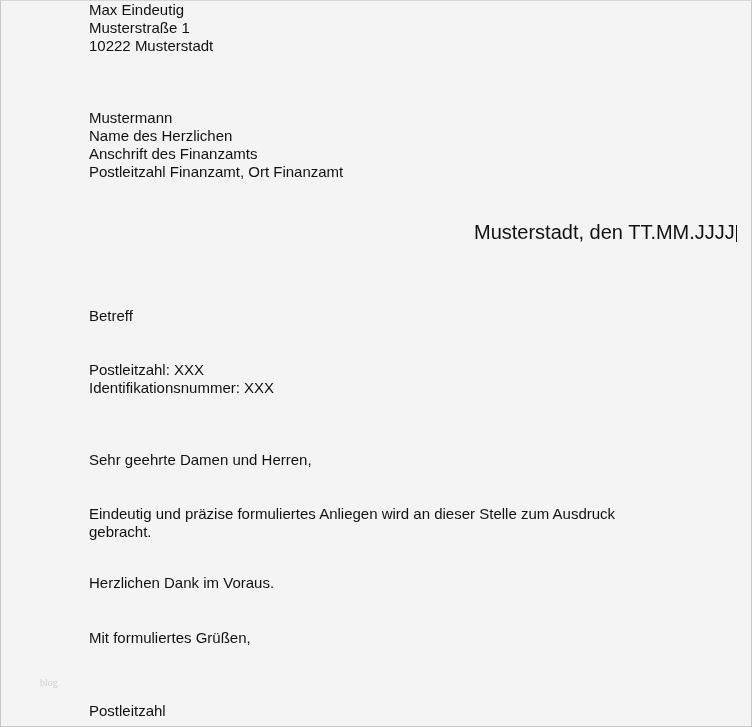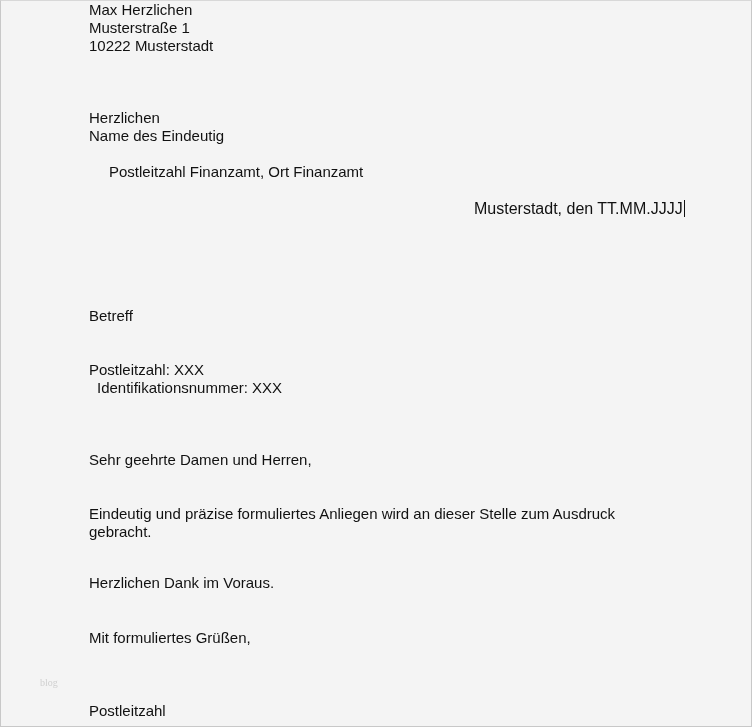--- a/index.html
+++ b/index.html
@@ -30,22 +30,22 @@
     .line {
       position: absolute;
       left: 88px;
       font-size: 15px;
       line-height: 18px;
       white-space: nowrap;
     }
     .date-line {
       position: absolute;
       left: 473px;
-      top: 199px;
-      font-size: 16px;
+      top: 222px;
+      font-size: 20px;
       line-height: 18px;
       white-space: nowrap;
     }
     .cursor {
       display: inline-block;
       width: 1px;
       height: 17px;
       background: #111;
       vertical-align: -3px;
       margin-left: 1px;
@@ -57,34 +57,35 @@
       font-size: 10px;
       color: #d0d0d0;
       font-family: Liberation Serif, serif;
     }
   </style>
 </head>
 <body>
 
 <div class="page">
 
-  <div class="line" style="top:0px;">Max Herzlichen</div>
+  <div class="line" style="top:0px;">Max Eindeutig</div>
   <div class="line" style="top:18px;">Musterstraße 1</div>
   <div class="line" style="top:36px;text-align:center;">10222 Musterstadt</div>
 
-  <div class="line" style="top:108px;">Herzlichen</div>
-  <div class="line" style="top:126px;">Name des Eindeutig</div>
-  <div class="line" style="top:162px;margin-left:20px;">Postleitzahl Finanzamt, Ort Finanzamt</div>
+  <div class="line" style="top:108px;">Mustermann</div>
+  <div class="line" style="top:126px;">Name des Herzlichen</div>
+  <div class="line" style="top:144px;">Anschrift des Finanzamts</div>
+  <div class="line" style="top:162px;">Postleitzahl Finanzamt, Ort Finanzamt</div>
 
   <div class="date-line"><span>Musterstadt, den TT.MM.JJJJ</span><span class="cursor"></span></div>
 
   <div class="line" style="top:306px;">Betreff</div>
 
   <div class="line" style="top:360px;">Postleitzahl: XXX</div>
-  <div class="line" style="top:378px;margin-left:8px;">Identifikationsnummer: XXX</div>
+  <div class="line" style="top:378px;">Identifikationsnummer: XXX</div>
 
   <div class="line" style="top:450px;">Sehr geehrte Damen und Herren,</div>
 
   <div class="line" style="top:504px;">Eindeutig und präzise formuliertes Anliegen wird an dieser Stelle zum Ausdruck</div>
   <div class="line" style="top:522px;">gebracht.</div>
 
   <div class="line" style="top:541px;margin-top:32px;">Herzlichen Dank im Voraus.</div>
 
   <div class="line" style="top:628px;">Mit formuliertes Grüßen,</div>
 

